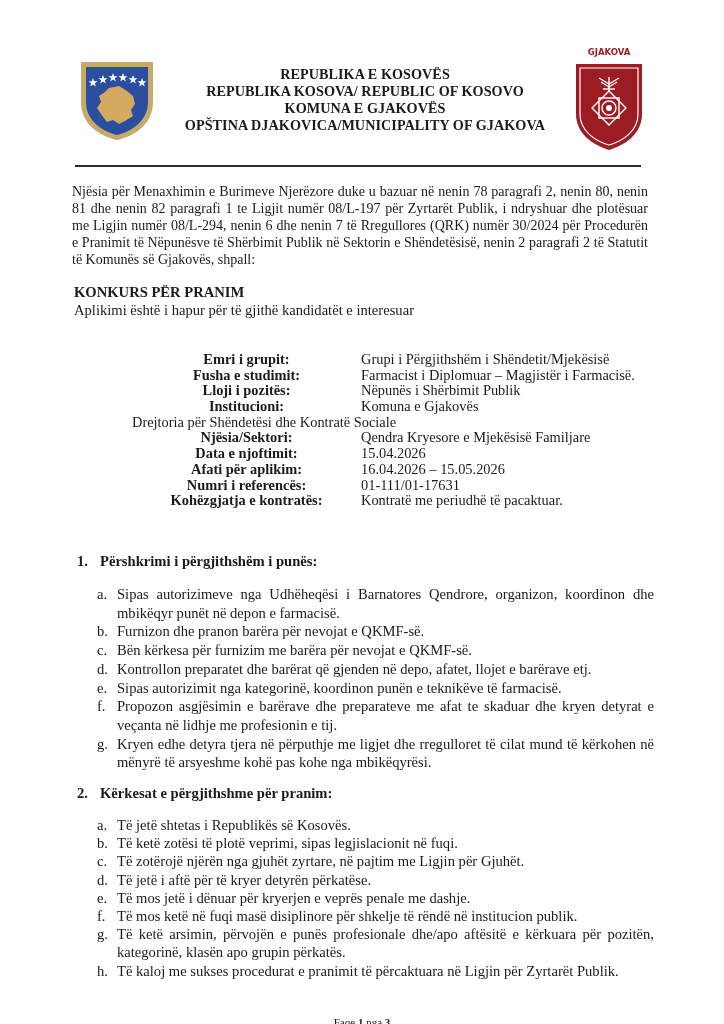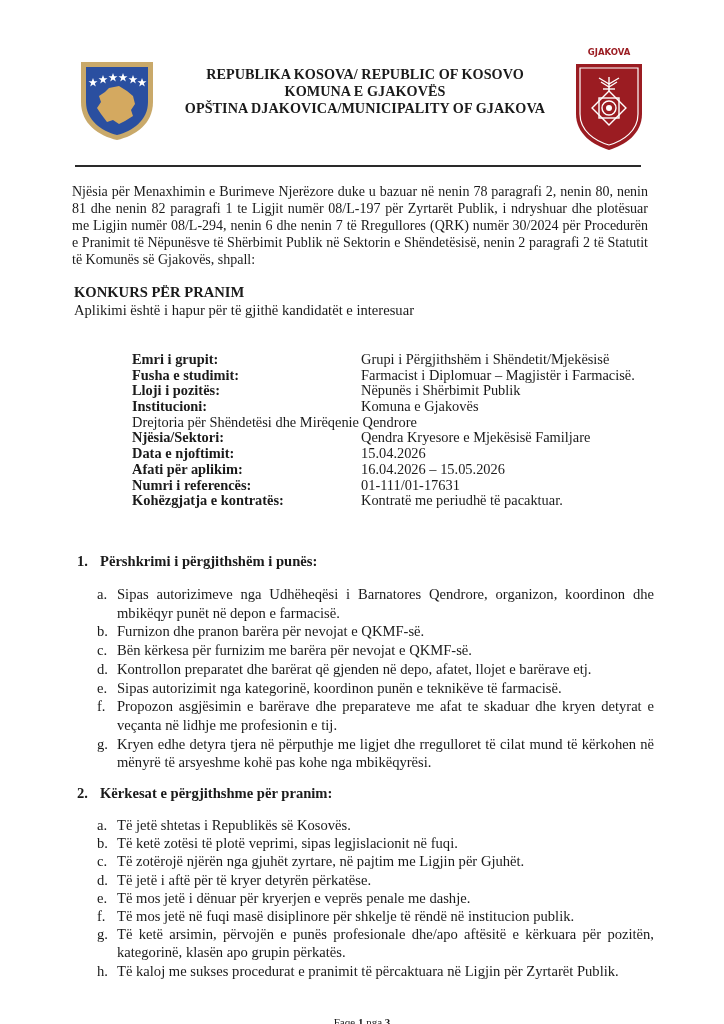--- a/index.html
+++ b/index.html
@@ -22,21 +22,21 @@
   
   .intro {
     left: 72px; top: 183px; width: 576px;
     font-size: 14px; line-height: 17px; text-align: justify;
   }
   .title-block { left: 74px; top: 284px; width: 576px; text-align: left; }
   .title { font-weight: bold; font-size: 14.6px; line-height: 17px; }
   .subtitle { font-size: 14.6px; line-height: 18px; }
 
   
-  .info { left: 132px; top: 352px; width: 540px; }
+  .info { left: 132px; top: 352px; width: 540px; text-align: center; }
   .info-row { display: flex; height: 15.7px; font-size: 14.4px; line-height: 15.7px; }
   .info-label { width: 229px; font-weight: bold; white-space: nowrap; }
   .info-value { white-space: nowrap; }
 
   
   .section-heading {
     display: flex; font-weight: bold; font-size: 14.6px; line-height: 18px;
   }
   .section-num { width: 23px; }
   .list { margin: 0; padding: 0; }
@@ -66,20 +66,21 @@
       <polygon points="36,15 37.2,18.2 40.5,18.2 37.8,20.2 38.8,23.4 36,21.4 33.2,23.4 34.2,20.2 31.5,18.2 34.8,18.2"></polygon>
       <polygon points="46,15 47.2,18.2 50.5,18.2 47.8,20.2 48.8,23.4 46,21.4 43.2,23.4 44.2,20.2 41.5,18.2 44.8,18.2"></polygon>
       <polygon points="56,17 57.2,20.2 60.5,20.2 57.8,22.2 58.8,25.4 56,23.4 53.2,25.4 54.2,22.2 51.5,20.2 54.8,20.2"></polygon>
       <polygon points="65,20 66.2,23.2 69.5,23.2 66.8,25.2 67.8,28.4 65,26.4 62.2,28.4 63.2,25.2 60.5,23.2 63.8,23.2"></polygon>
     </g>
     <path d="M32 30 L42 28 L50 33 L56 38 L58 46 L54 52 L56 58 L48 63 L42 66 L36 62 L30 64 L24 56 L20 50 L24 44 L22 38 L28 34 Z" fill="#d4a960"></path>
   </svg>
 </div>
 
 <div class="abs header-lines">
+  <div>REPUBLIKA E KOSOVËS</div>
   <div>REPUBLIKA KOSOVA/ REPUBLIC OF KOSOVO</div>
   <div>KOMUNA E GJAKOVËS</div>
   <div>OPŠTINA DJAKOVICA/MUNICIPALITY OF GJAKOVA</div>
 </div>
 
 <div class="abs logo-gjakova">
   <svg width="72" height="110" viewBox="0 0 72 110">
     <text x="36" y="11" text-anchor="middle" font-family="DejaVu Sans, sans-serif" font-size="8.5" font-weight="bold" fill="#9b1c22">GJAKOVA</text>
     <path d="M3 20 L69 20 L69 70 C69 90 52 101 36 106 C20 101 3 90 3 70 Z" fill="#9b1c22"></path>
     <path d="M7 24 L65 24 L65 70 C65 87 50 97 36 101 C22 97 7 87 7 70 Z" fill="none" stroke="#ffffff" stroke-width="1.2"></path>
@@ -116,21 +117,21 @@
   </div>
   <div class="info-row">
     <div class="info-label">Lloji i pozitës:</div>
     <div class="info-value">Nëpunës i Shërbimit Publik</div>
   </div>
   <div class="info-row">
     <div class="info-label">Institucioni:</div>
     <div class="info-value">Komuna e Gjakovës</div>
   </div>
   <div class="info-row">
-    <div class="info-value">Drejtoria për Shëndetësi dhe Mirëqenie Qendrore</div>
+    <div class="info-value">Drejtoria për Shëndetësi dhe Kontratë Sociale</div>
   </div>
   <div class="info-row">
     <div class="info-label">Njësia/Sektori:</div>
     <div class="info-value">Qendra Kryesore e Mjekësisë Familjare</div>
   </div>
   <div class="info-row">
     <div class="info-label">Data e njoftimit:</div>
     <div class="info-value">15.04.2026</div>
   </div>
   <div class="info-row">
@@ -202,21 +203,21 @@
   <div class="list-item">
     <span class="list-letter">d.</span>
     <span class="list-text">Të jetë i aftë për të kryer detyrën përkatëse.</span>
   </div>
   <div class="list-item">
     <span class="list-letter">e.</span>
     <span class="list-text">Të mos jetë i dënuar për kryerjen e veprës penale me dashje.</span>
   </div>
   <div class="list-item">
     <span class="list-letter">f.</span>
-    <span class="list-text">Të mos jetë në fuqi masë disiplinore për shkelje të rëndë në institucion publik.</span>
+    <span class="list-text">Të mos ketë në fuqi masë disiplinore për shkelje të rëndë në institucion publik.</span>
   </div>
   <div class="list-item">
     <span class="list-letter">g.</span>
     <span class="list-text">Të ketë arsimin, përvojën e punës profesionale dhe/apo aftësitë e kërkuara për pozitën, kategorinë, klasën apo grupin përkatës.</span>
   </div>
   <div class="list-item">
     <span class="list-letter">h.</span>
     <span class="list-text">Të kaloj me sukses procedurat e pranimit të përcaktuara në Ligjin për Zyrtarët Publik.</span>
   </div>
 </div>

